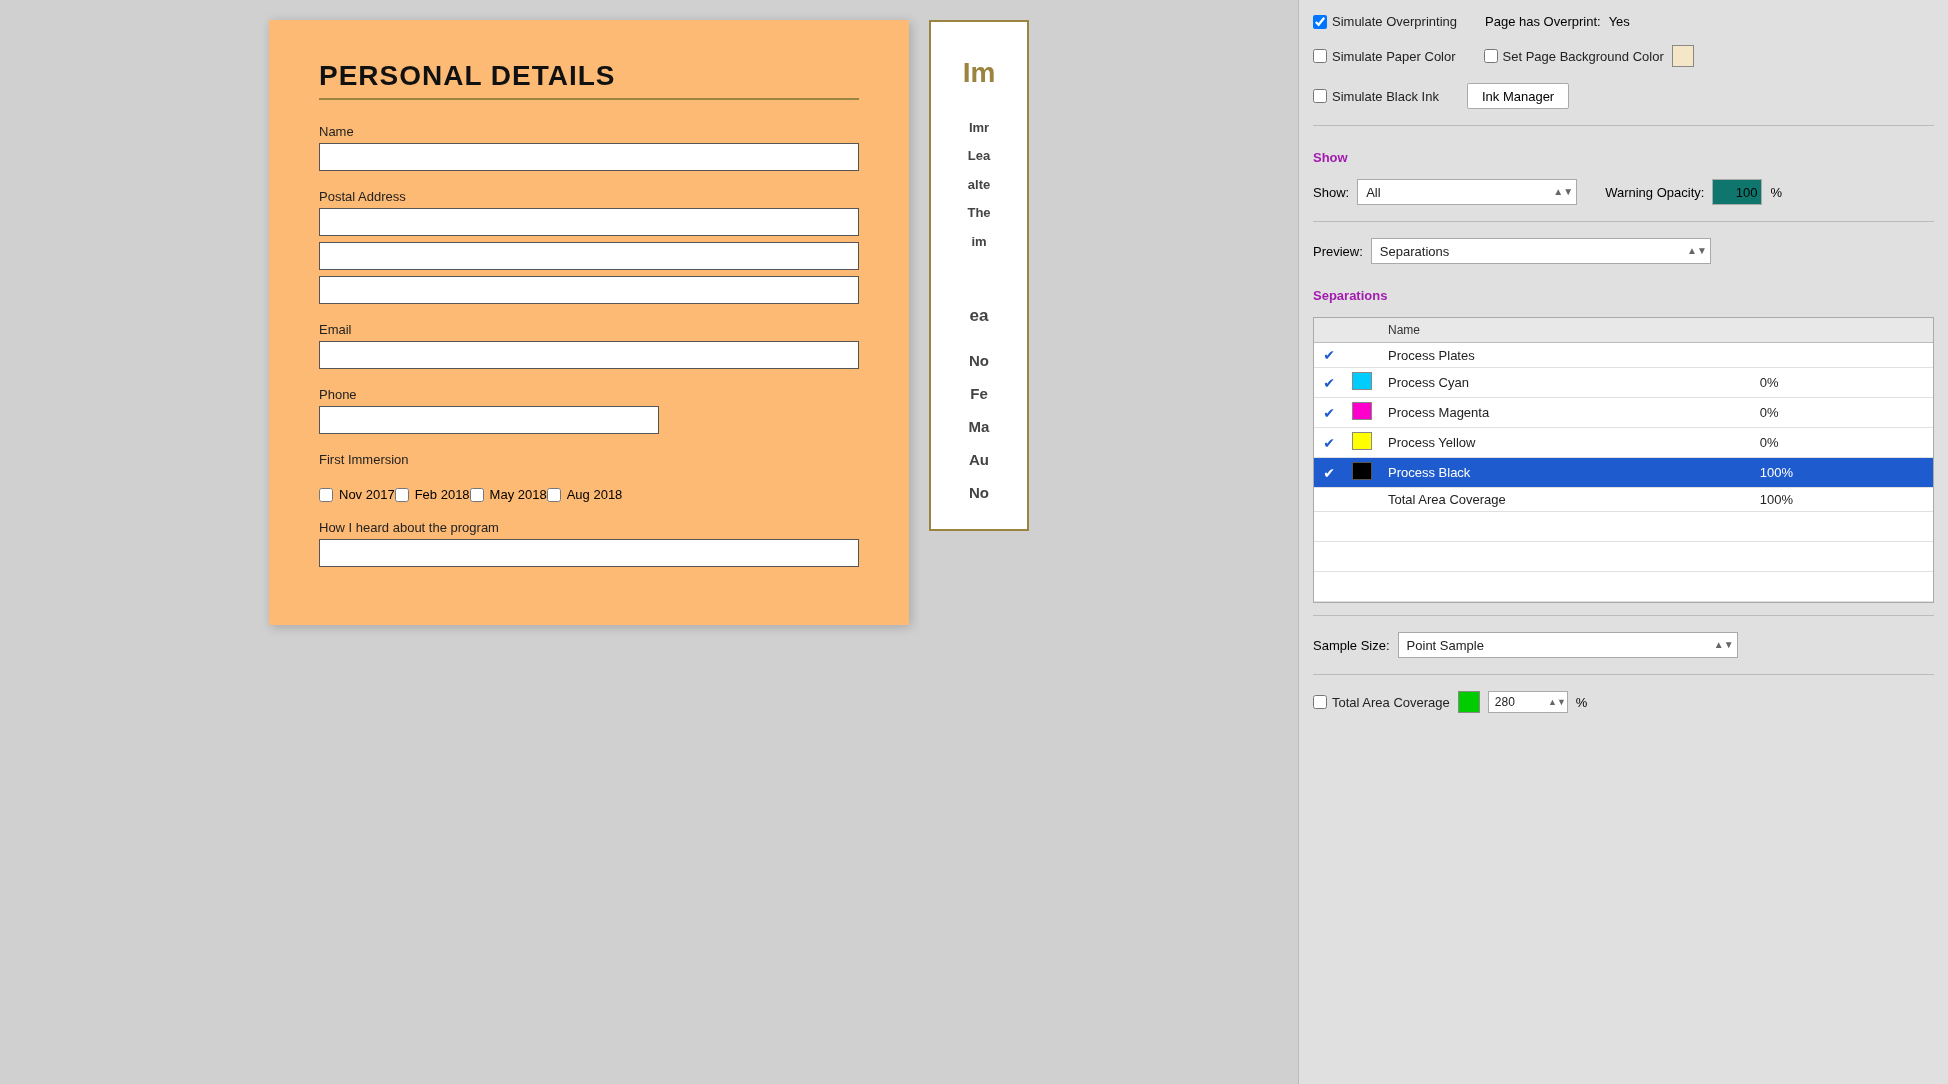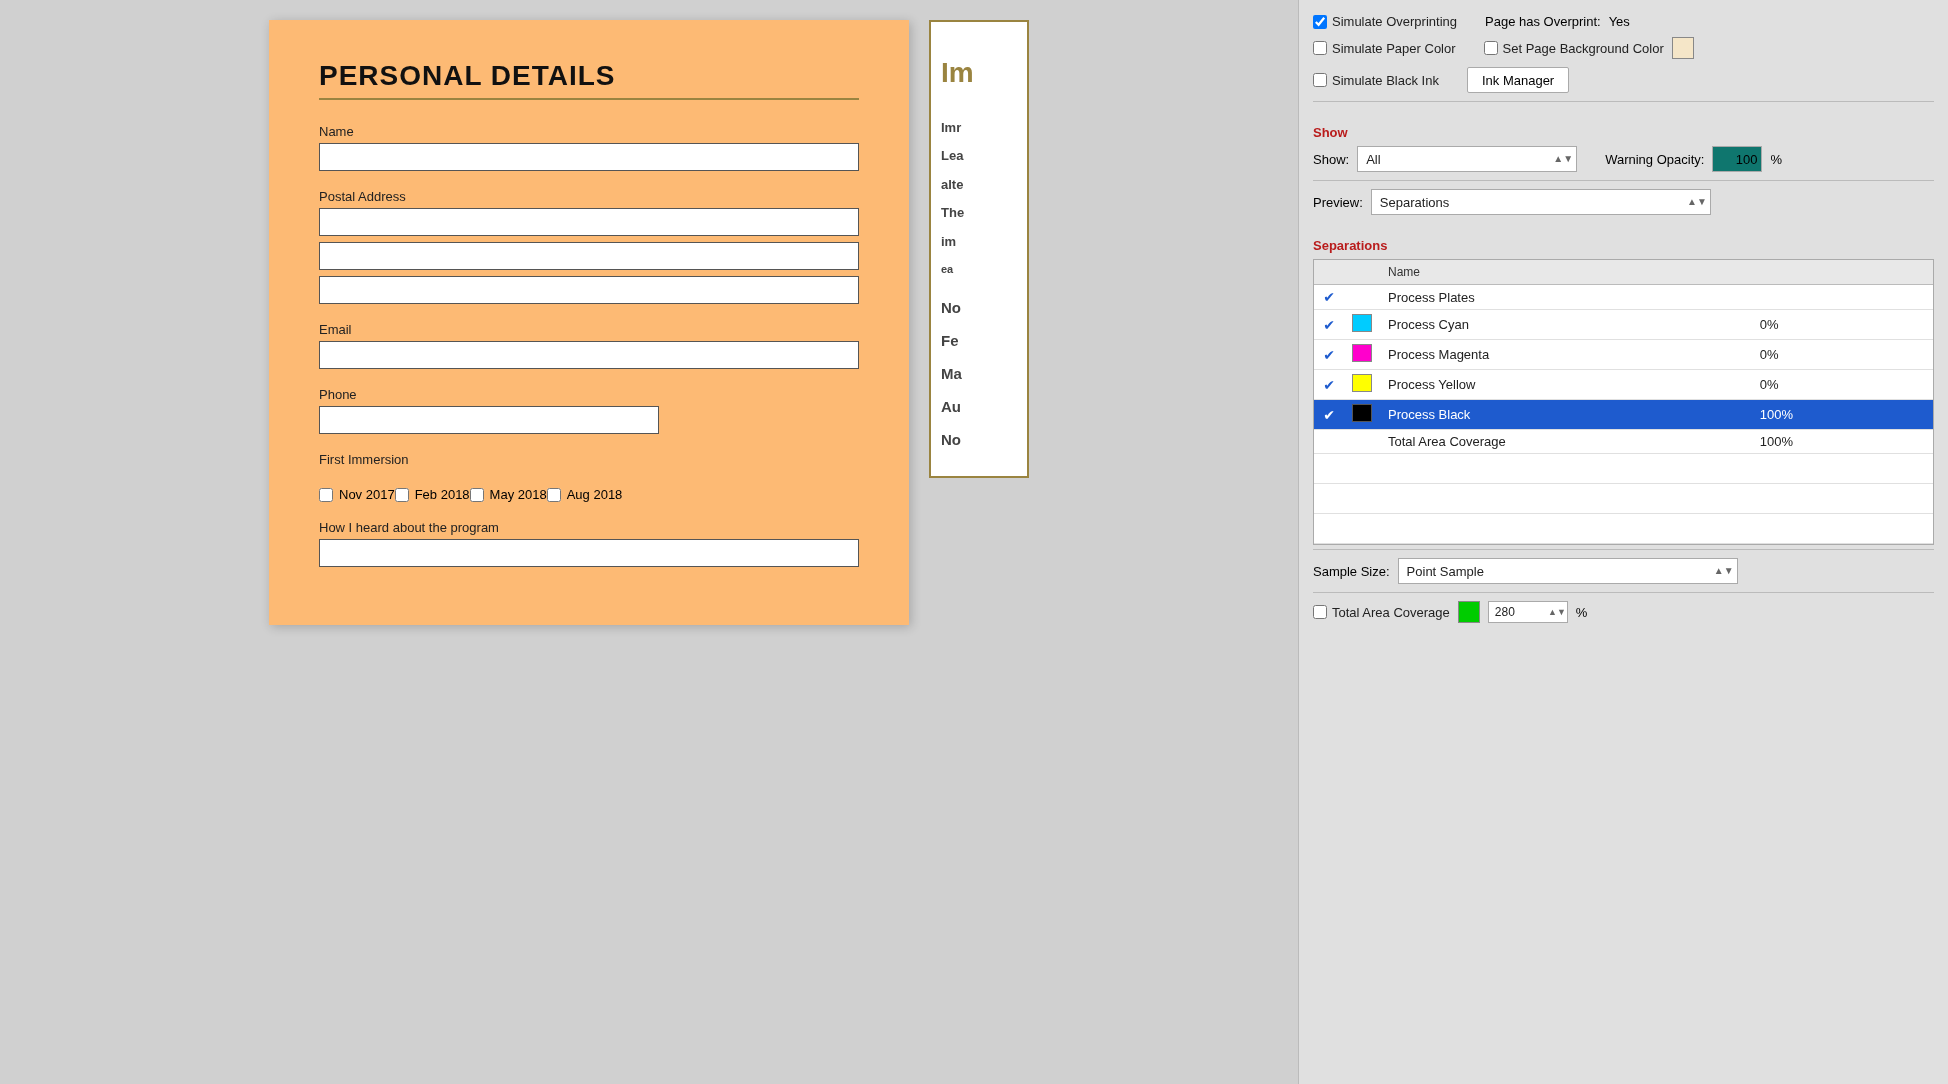--- a/index.html
+++ b/index.html
@@ -85,37 +85,39 @@
 
     
     .side-doc {
       width: 100px;
       background: white;
       border: 2px solid #9a8440;
       margin-left: 20px;
       padding: 20px 10px;
       overflow: hidden;
       position: relative;
+      text-align: center;
     }
 
     .side-doc-content {
       font-size: 22px;
       font-weight: bold;
       color: #444;
       line-height: 2.2;
     }
 
     
     .settings-panel {
       width: 650px;
       background: #e0e0e0;
       border-left: 1px solid #bbb;
       padding: 10px 14px;
       display: flex;
       flex-direction: column;
+      gap: 8px;
     }
 
     .settings-row {
       display: flex;
       align-items: center;
       gap: 8px;
       padding: 4px 0;
       flex-wrap: wrap;
     }
 
@@ -136,22 +138,22 @@
       width: 22px;
       height: 22px;
       background: #f5e6c8;
       border: 1px solid #888;
       display: inline-block;
     }
 
     .section-header {
       font-size: 13px;
       font-weight: 600;
-      color: #b91c1c;
-      margin-top: 19px;
+      color: #a21caf;
+      margin-top: 12px;
       margin-bottom: 2px;
     }
 
     .settings-select-wrapper {
       position: relative;
       display: inline-flex;
       align-items: center;
     }
 
     .settings-select {
@@ -355,21 +357,21 @@
   </div>
 
   <div class="side-doc">
     <div class="side-doc-content">
       <div style="color:#9a8440;font-size:28px;font-weight:bold;">Im</div>
       <div style="font-size:13px;margin-top:10px;">Imr</div>
       <div style="font-size:13px;">Lea</div>
       <div style="font-size:13px;">alte</div>
       <div style="font-size:13px;">The</div>
       <div style="font-size:13px;">im</div>
-      <div style="font-size:11px;">ea</div>
+      <div style="font-size:17px;margin-top:40px;">ea</div>
       <div style="font-size:15px;font-weight:bold;margin-top:10px;">No</div>
       <div style="font-size:15px;font-weight:bold;">Fe</div>
       <div style="font-size:15px;font-weight:bold;">Ma</div>
       <div style="font-size:15px;font-weight:bold;">Au</div>
       <div style="font-size:15px;font-weight:bold;">No</div>
     </div>
   </div>
 </div>
 
 <div class="settings-panel">

